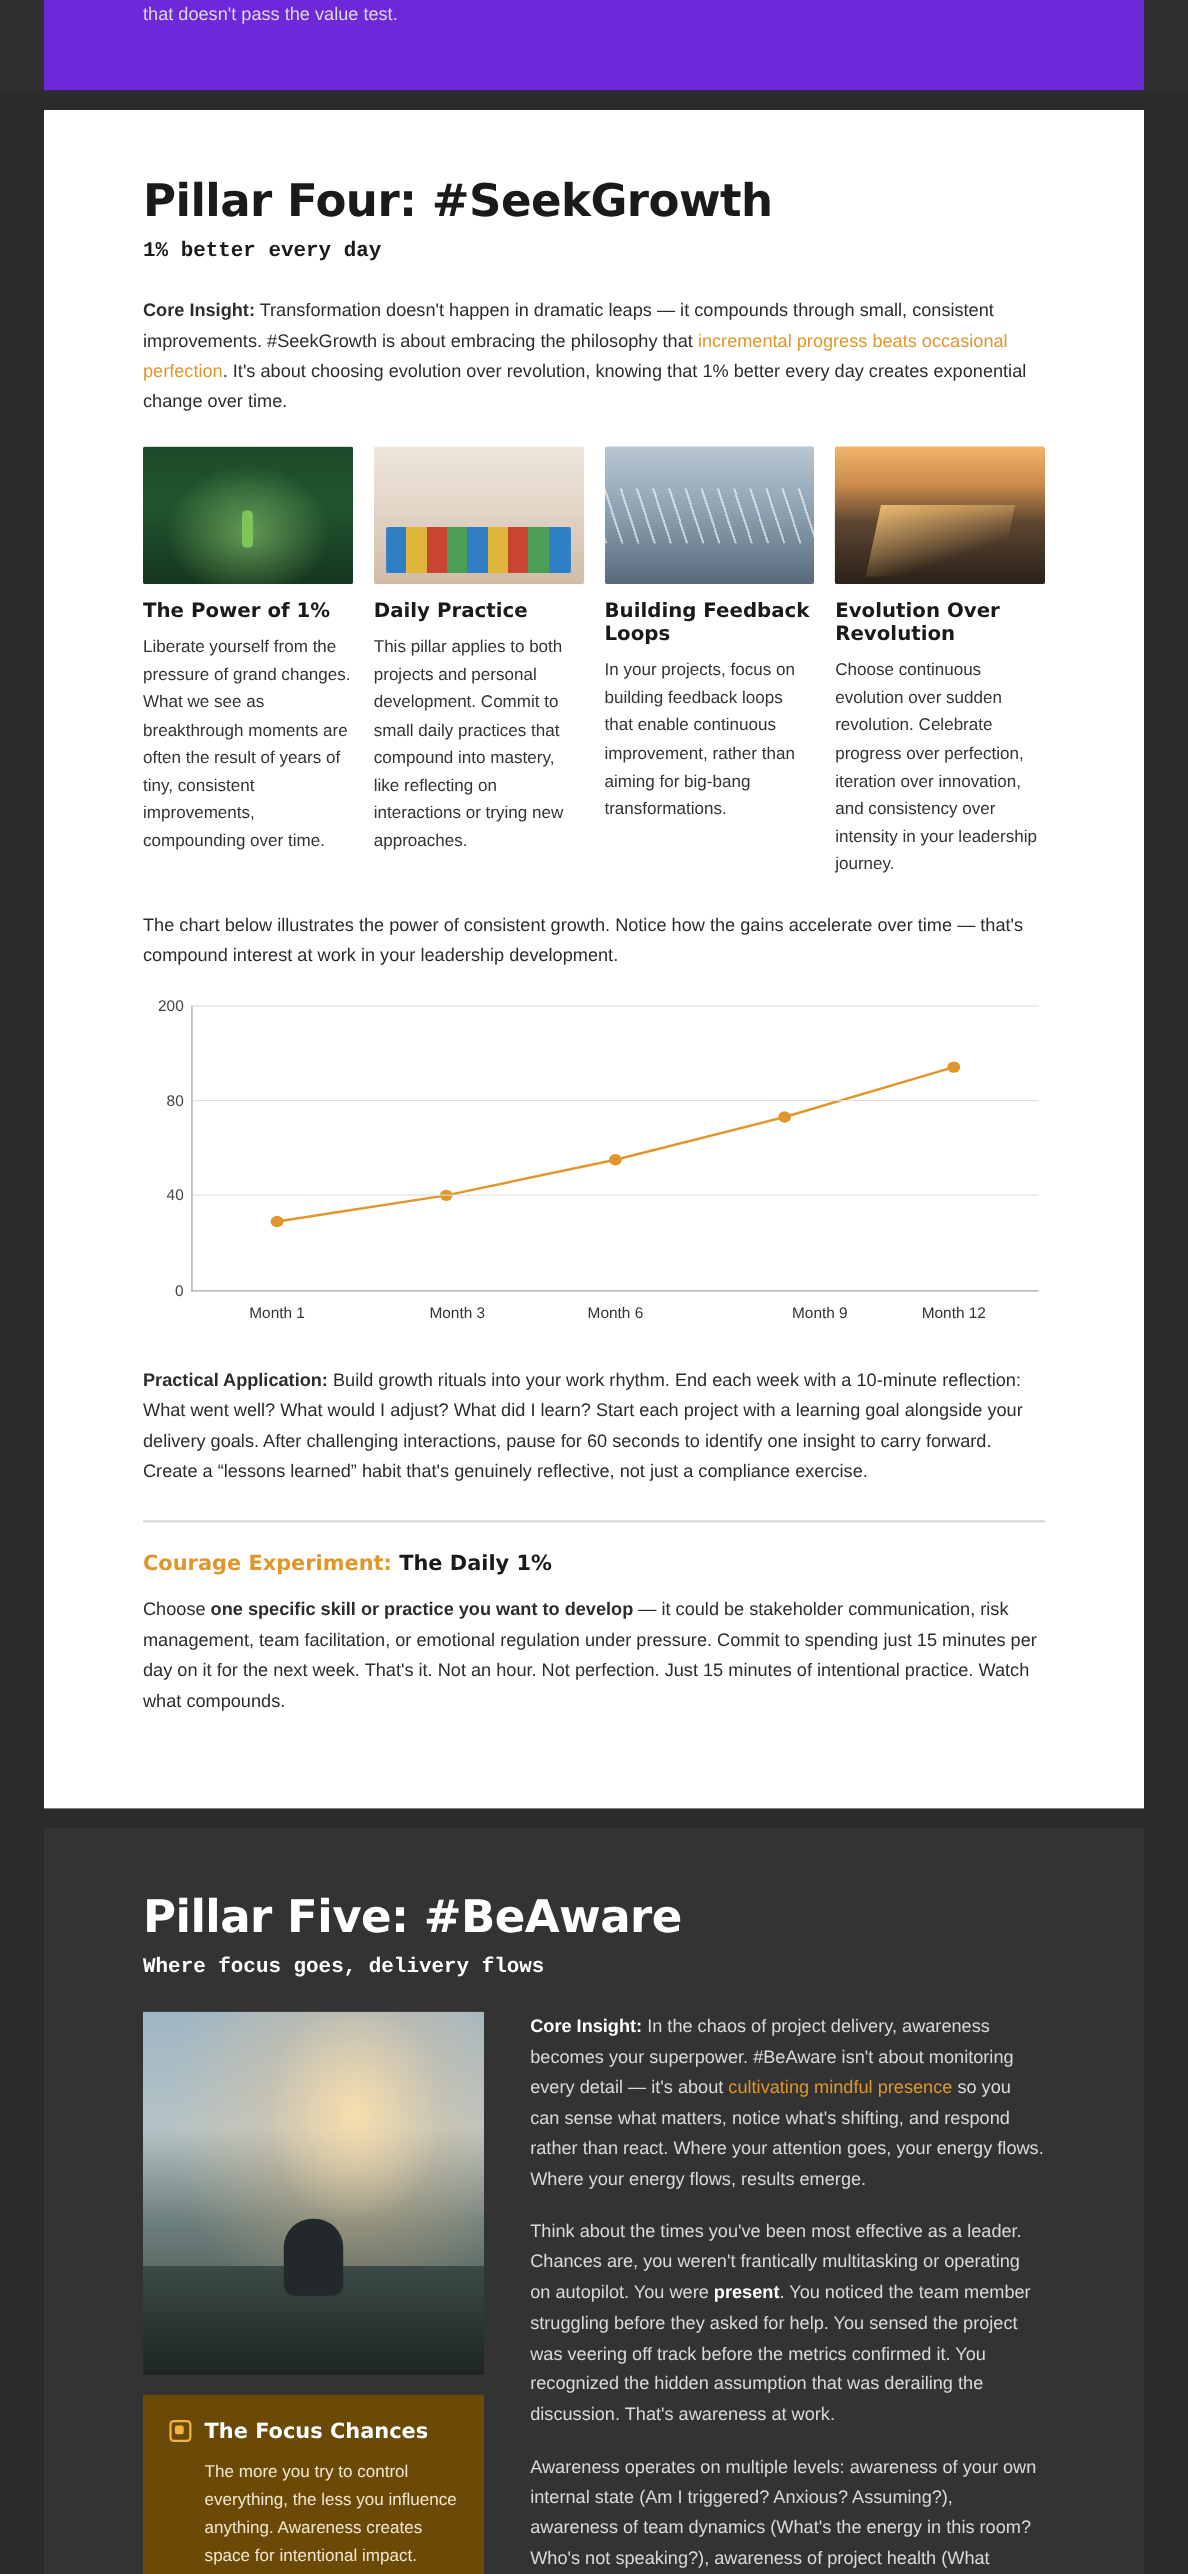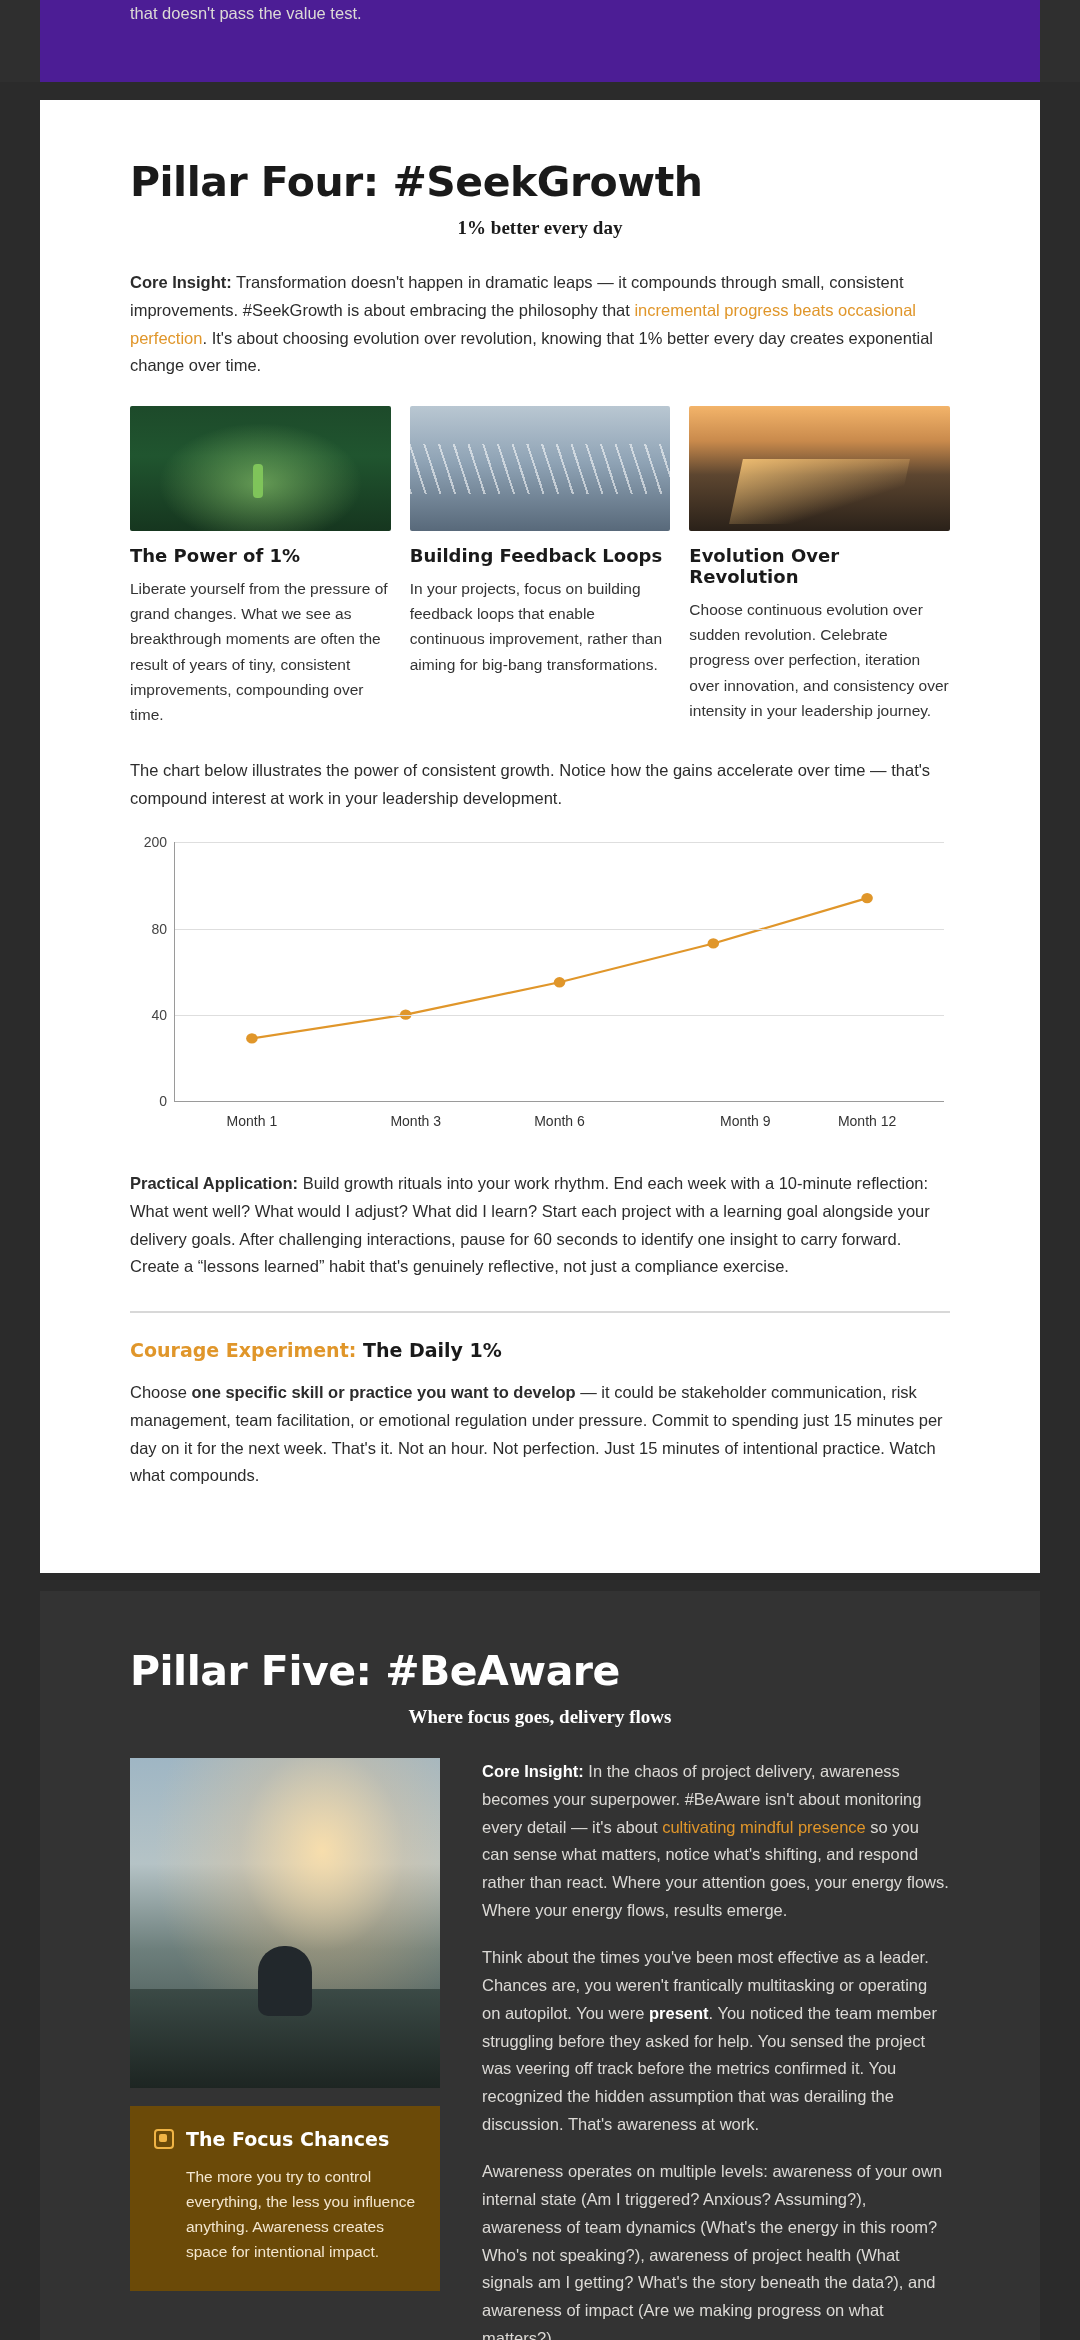--- a/index.html
+++ b/index.html
@@ -13,21 +13,21 @@
   .page { width: 1080px; }
 
   
   .dark-section {
     background: #2f2f2f;
     color: #e8e6e2;
     padding: 0 0 0 0;
   }
   .dark-strip {
     margin: 0 40px;
-    background: #4c1d95;
+    background: #6d28d9;
     padding: 0 0 55px 0;
   }
   .dark-strip-inner {
     padding: 0 90px;
     font-size: 16.5px;
     line-height: 1.65;
     color: #dcdad6;
   }
   .dark-cut-row {
     display: flex;
@@ -44,26 +44,25 @@
   h1.pillar-title {
     font-family: "DejaVu Sans", sans-serif;
     font-size: 41px;
     line-height: 1.1;
     margin: 0 0 12px 0;
     font-weight: bold;
     letter-spacing: -0.5px;
     color: #1a1a1a;
   }
   .pillar-sub {
-    font-family: Liberation Serif, serif;
+    font-family: Liberation Mono, monospace;
     font-size: 19px;
     font-weight: bold;
     margin: 0 0 30px 0;
     color: #1a1a1a;
-    text-align: center;
   }
   p.body {
     font-size: 16.5px;
     line-height: 1.68;
     margin: 0 0 18px 0;
     color: #2c2c2c;
   }
   .accent { color: #e0962a; }
   .bold { font-weight: bold; }
 
@@ -282,20 +281,25 @@
     <h1 class="pillar-title">Pillar Four: #SeekGrowth</h1>
     <div class="pillar-sub">1% better every day</div>
 
     <p class="body"><span class="bold">Core Insight:</span><span> Transformation doesn't happen in dramatic leaps — it compounds through small, consistent improvements. #SeekGrowth is about embracing the philosophy that </span><span class="accent">incremental progress beats occasional perfection</span><span>. It's about choosing evolution over revolution, knowing that 1% better every day creates exponential change over time.</span></p>
 
     <div class="cards-row">
       <div class="card">
         <div class="card-img img-seedling"></div>
         <div class="card-title">The Power of 1%</div>
         <div class="card-text">Liberate yourself from the pressure of grand changes. What we see as breakthrough moments are often the result of years of tiny, consistent improvements, compounding over time.</div>
+      </div>
+      <div class="card">
+        <div class="card-img img-blocks"></div>
+        <div class="card-title">Daily Practice</div>
+        <div class="card-text">This pillar applies to both projects and personal development. Commit to small daily practices that compound into mastery, like reflecting on interactions or trying new approaches.</div>
       </div>
       <div class="card">
         <div class="card-img img-bridge"></div>
         <div class="card-title">Building Feedback Loops</div>
         <div class="card-text">In your projects, focus on building feedback loops that enable continuous improvement, rather than aiming for big-bang transformations.</div>
       </div>
       <div class="card">
         <div class="card-img img-road"></div>
         <div class="card-title">Evolution Over Revolution</div>
         <div class="card-text">Choose continuous evolution over sudden revolution. Celebrate progress over perfection, iteration over innovation, and consistency over intensity in your leadership journey.</div>

